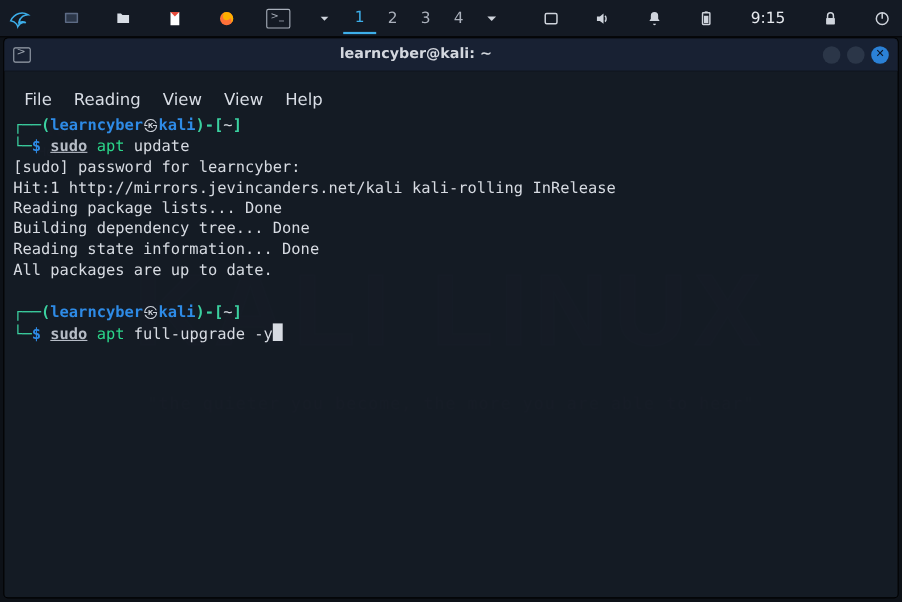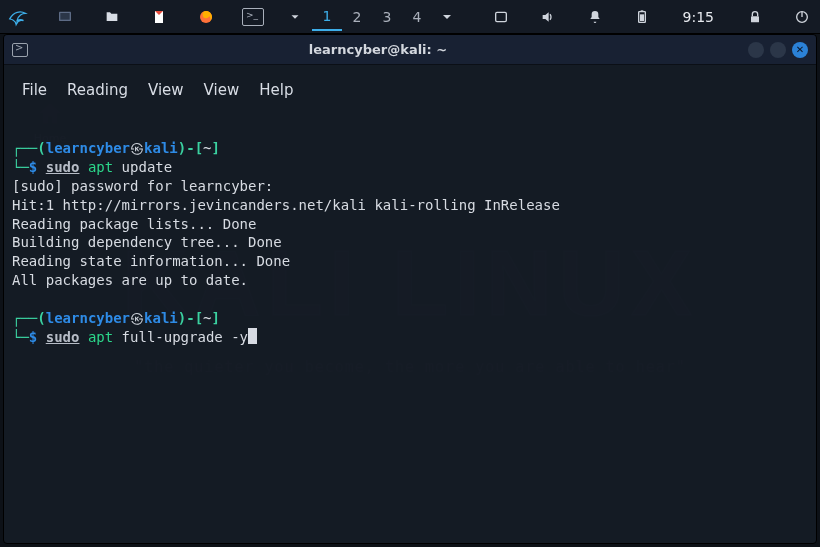--- a/index.html
+++ b/index.html
@@ -129,21 +129,20 @@
   }
   .menubar .mi { cursor:pointer; }
   .term-body {
     flex:1; padding: 6px 8px 8px 8px;
     font-family: "DejaVu Sans Mono","Liberation Mono", monospace;
     font-size: 14px;
     line-height: 1.35;
     color:#d7dbe2;
     white-space: pre;
     overflow:hidden;
-    margin-top:34px;
   }
   .accent { color:#3bd1a0; font-weight:bold; }
   .user { color:#2e8be6; font-weight:bold; }
   .host { color:#2e8be6; font-weight:bold; }
   .skull { color:#cfd4dc; }
   .tilde { color:#d7dbe2; }
   .dollar { color:#2e8be6; font-weight:bold; }
   .cmd-sudo { color:#b6bcc6; text-decoration: underline; font-weight:bold; }
   .cmd-apt { color:#2bd68a; }
   .cursor {

